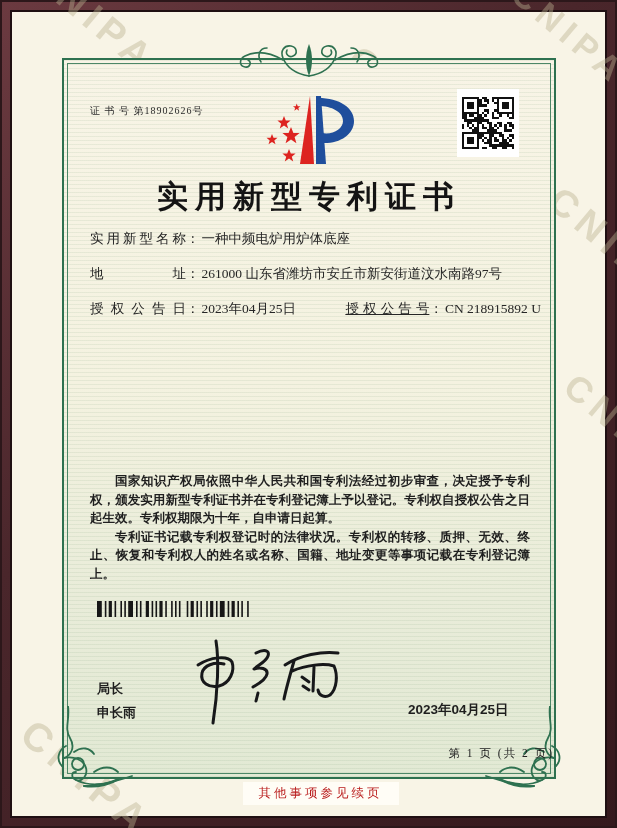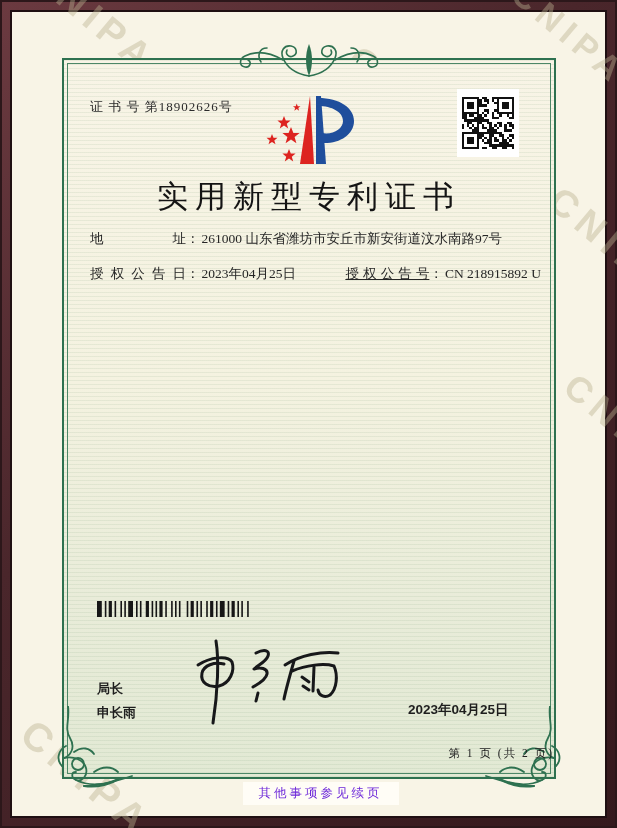--- a/index.html
+++ b/index.html
@@ -14,46 +14,46 @@
       color:rgba(186,176,142,.42);letter-spacing:7px;transform:rotate(40deg);white-space:nowrap;
       pointer-events:none;}
   
   .cert{position:absolute;left:50px;top:46px;width:490px;height:717px;border:2px solid #2e7150;
         background:linear-gradient(180deg,#f8f4e6 0%,#f4f2e0 45%,#e9ecd9 75%,#e2e9d4 100%);}
   .cert .innerline{position:absolute;inset:3px;border:1px solid #4d8767;pointer-events:none;}
   .waves{position:absolute;inset:0;
          background:repeating-linear-gradient(180deg,rgba(110,150,110,.14) 0 1px,rgba(0,0,0,0) 1px 4px);
          opacity:.8;pointer-events:none;}
   .content{position:absolute;inset:0;}
-  .cert-no{position:absolute;left:26px;top:38px;font-size:13px;color:#2b2b2b;letter-spacing:1px;text-align:right;}
+  .cert-no{position:absolute;left:26px;top:44px;font-size:10px;color:#2b2b2b;letter-spacing:1px;text-align:right;}
   .logo{position:absolute;left:196px;top:34px;}
   .qr-box{position:absolute;left:393px;top:29px;width:62px;height:68px;background:#fff;
           display:flex;align-items:center;justify-content:center;}
   .title{position:absolute;left:0;top:116px;width:100%;text-align:center;font-size:31px;
-         font-weight:normal;color:#141414;letter-spacing:7px;}
+         font-weight:bold;color:#141414;letter-spacing:7px;}
   .fields{position:absolute;left:26px;top:170px;width:440px;font-size:13.5px;color:#262626;}
   .frow{height:35px;line-height:18px;white-space:nowrap;}
   .flabel{display:inline-block;width:96px;text-align:justify;text-align-last:justify;vertical-align:top;}
   .flabel2{display:inline-block;width:84px;text-align:justify;text-align-last:justify;vertical-align:top;margin-left:46px;text-decoration:underline;}
   .fcolon{display:inline-block;vertical-align:top;}
   .fvalue{display:inline-block;vertical-align:top;margin-left:2px;}
   .paras{position:absolute;left:26px;top:412px;width:440px;font-size:12.5px;line-height:18.5px;
          color:#1f1f1f;font-weight:600;text-align:justify;}
   .paras p{margin:0;text-indent:2em;}
   .barcode{position:absolute;left:33px;top:541px;}
   .officer{position:absolute;left:33px;top:617px;font-family:"Liberation Sans","DejaVu Sans",sans-serif;
            font-size:13px;font-weight:600;color:#1e1e1e;line-height:24px;}
   .signature{position:absolute;left:108px;top:575px;}
   .issue-date{position:absolute;left:344px;top:641px;font-family:"Liberation Sans","DejaVu Sans",sans-serif;
               font-size:13.5px;font-weight:700;color:#1e1e1e;}
   .pageno{position:absolute;left:0;top:686px;width:100%;text-align:right;font-size:11.5px;
           color:#222;letter-spacing:2px;}
   .footer-note{position:absolute;left:0;top:770px;width:617px;text-align:center;}
   .footer-note span{display:inline-block;background:#fffdf6;padding:3px 16px;font-size:12.5px;
-                    letter-spacing:3px;color:#6d28d9;}
+                    letter-spacing:3px;color:#b91c1c;}
   .orn{position:absolute;pointer-events:none;}
   .orn-top{left:153px;top:-20px;}
   .orn-bl{left:-10px;top:646px;}
   .orn-br{right:-10px;top:646px;transform:scaleX(-1);}
 </style>
 </head>
 <body>
 
 <div class="page">
   <div class="frame-bevel"></div>
@@ -288,27 +288,32 @@
               <rect x="0" y="20" width="7" height="1" fill="#111"></rect>
               <rect x="0" y="14" width="1" height="7" fill="#111"></rect>
               <rect x="6" y="14" width="1" height="7" fill="#111"></rect>
               <rect x="2" y="16" width="3" height="3" fill="#111"></rect>
             </svg>
         </div>
 
         <div class="title">实用新型专利证书</div>
 
         <div class="fields">
+          <div class="frow"><span class="flabel">实用新型名称</span><span class="fcolon">：</span><span class="fvalue">一种中频电炉用炉体底座</span></div>
           <div class="frow"><span class="flabel">地址</span><span class="fcolon">：</span><span class="fvalue">261000 山东省潍坊市安丘市新安街道汶水南路97号</span></div>
           <div class="frow">
             <span class="flabel">授权公告日</span><span class="fcolon">：</span><span class="fvalue">2023年04月25日</span>
             <span class="flabel2">授权公告号</span><span class="fcolon">：</span><span class="fvalue">CN 218915892 U</span>
           </div>
         </div>
 
+        <div class="paras">
+          <p>国家知识产权局依照中华人民共和国专利法经过初步审查，决定授予专利权，颁发实用新型专利证书并在专利登记簿上予以登记。专利权自授权公告之日起生效。专利权期限为十年，自申请日起算。</p>
+          <p>专利证书记载专利权登记时的法律状况。专利权的转移、质押、无效、终止、恢复和专利权人的姓名或名称、国籍、地址变更等事项记载在专利登记簿上。</p>
+        </div>
 
         <svg class="barcode" id="barcode" width="156" height="16">
             <rect x="0" y="0" width="4.797" height="16" fill="#161616"></rect>
             <rect x="7.8" y="0" width="1.599" height="16" fill="#161616"></rect>
             <rect x="11.7" y="0" width="3.198" height="16" fill="#161616"></rect>
             <rect x="17.55" y="0" width="1.599" height="16" fill="#161616"></rect>
             <rect x="23.4" y="0" width="1.599" height="16" fill="#161616"></rect>
             <rect x="27.3" y="0" width="1.599" height="16" fill="#161616"></rect>
             <rect x="31.2" y="0" width="4.797" height="16" fill="#161616"></rect>
             <rect x="39" y="0" width="1.599" height="16" fill="#161616"></rect>

